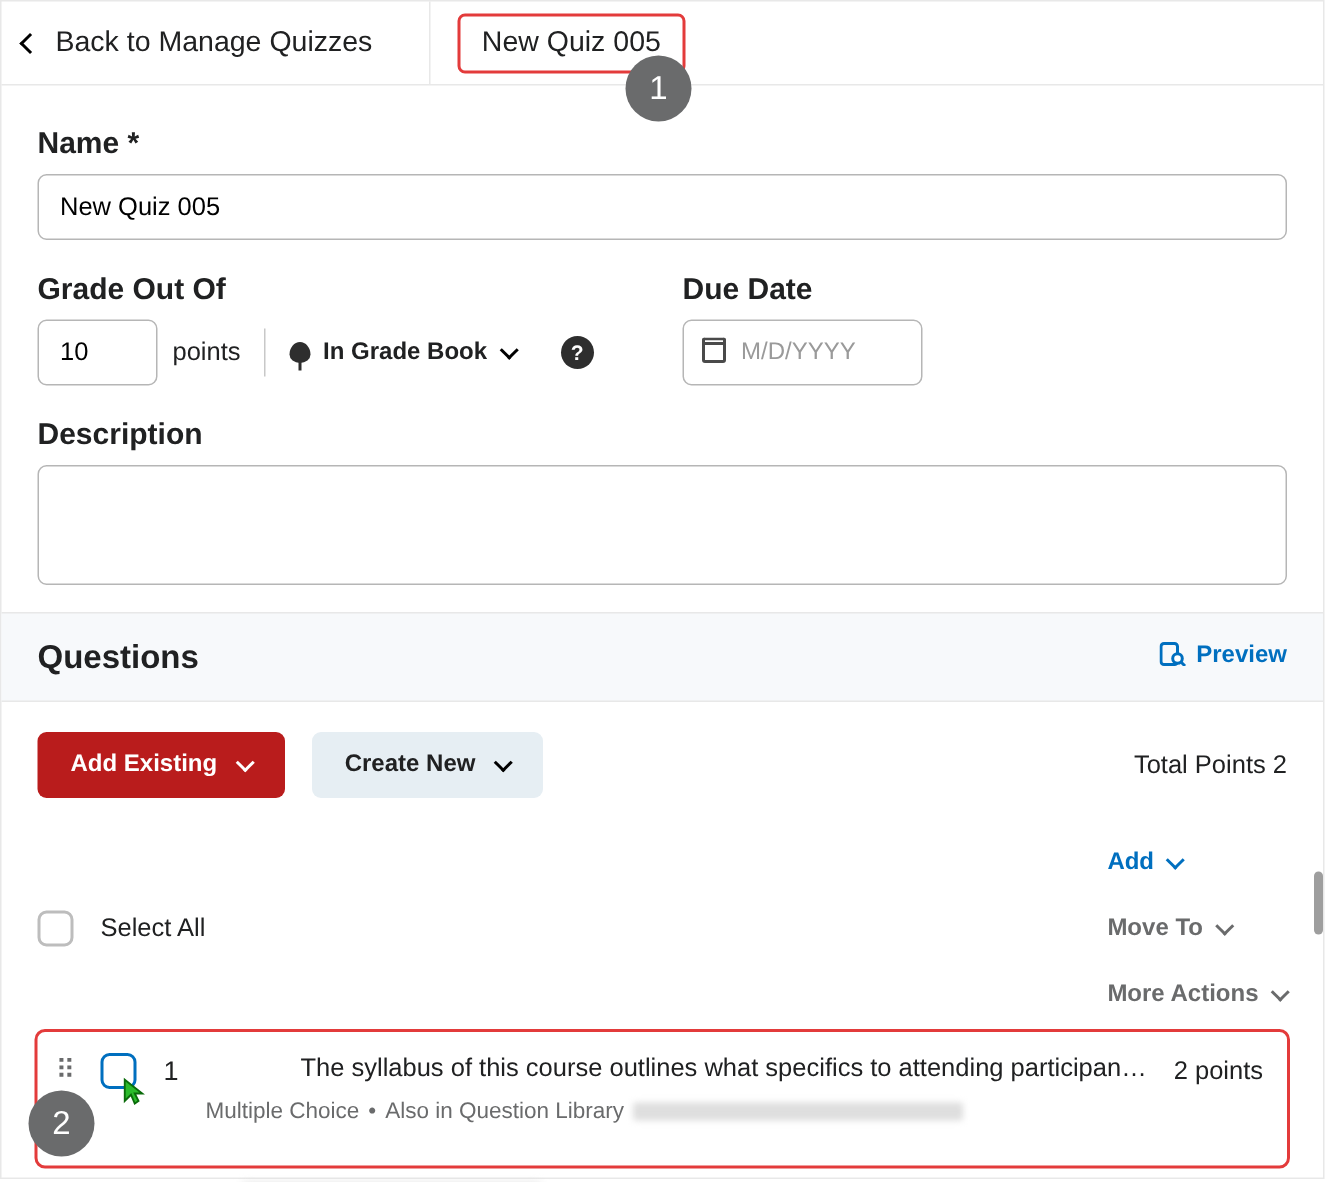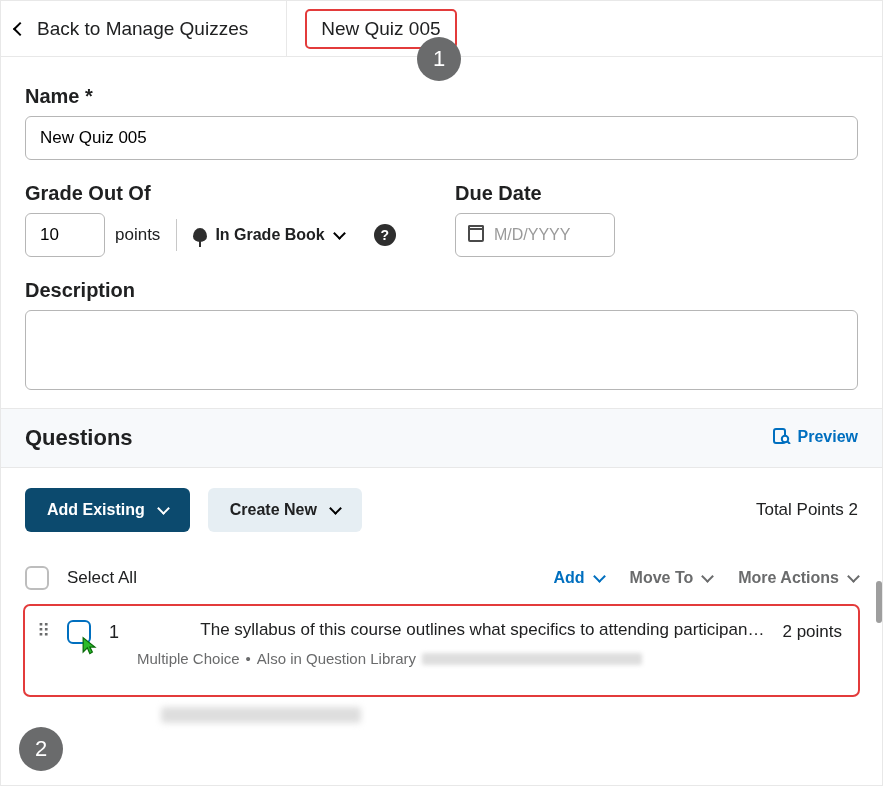--- a/index.html
+++ b/index.html
@@ -186,21 +186,21 @@
     padding: 20px 24px 20px 24px;
     gap: 18px;
   }
   .btn {
     height: 44px; border-radius: 6px;
     display: flex; align-items: center; justify-content: center;
     gap: 12px; font-size: 16px; font-weight: 600;
     cursor: pointer; padding: 0 22px;
     border: none;
   }
-  .btn-primary { background: #0c4a6e; color: #fff; justify-content: center; }
+  .btn-primary { background: #b91c1c; color: #fff; justify-content: center; }
   .btn-primary .chev-down { border-color: #fff; }
   .btn-secondary { background: #e6eef3; color: #202122; }
   .spacer { flex: 1; }
   .totalpts { font-size: 17px; }
   
   .selrow {
     display: flex; align-items: center;
     padding: 14px 24px 14px 24px;
     gap: 18px;
     font-size: 17px;
@@ -209,21 +209,21 @@
     width: 24px; height: 24px;
     border: 2px solid #bdbdbd;
     border-radius: 6px;
     cursor: pointer;
     background: #fff;
     flex-shrink: 0;
   }
   .cbox.selected { border-color: #006fbf; }
   .rowmenu {
     display: flex; gap: 26px; margin-left: auto;
-    font-size: 16px; font-weight: 600;
+    font-size: 16px; font-weight: 600; flex-direction: column;
   }
   .rowmenu .m { display: flex; align-items: center; gap: 8px; color: #6a6b6c; cursor: pointer; }
   .rowmenu .m .chev-down { border-color: #6a6b6c; }
   .rowmenu .m.active { color: #006fbf; }
   .rowmenu .m.active .chev-down { border-color: #006fbf; }
   
   .qwrap {
     border: 2px solid #e33b3b;
     border-radius: 7px;
     margin: 0 22px;

